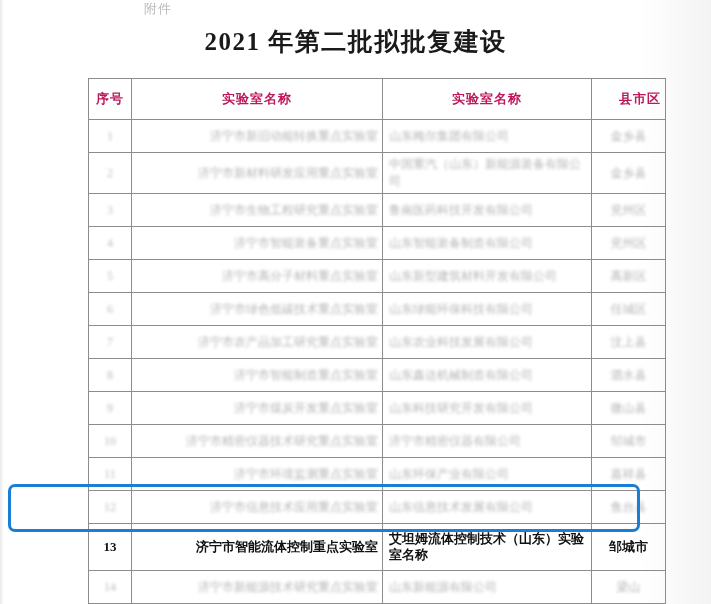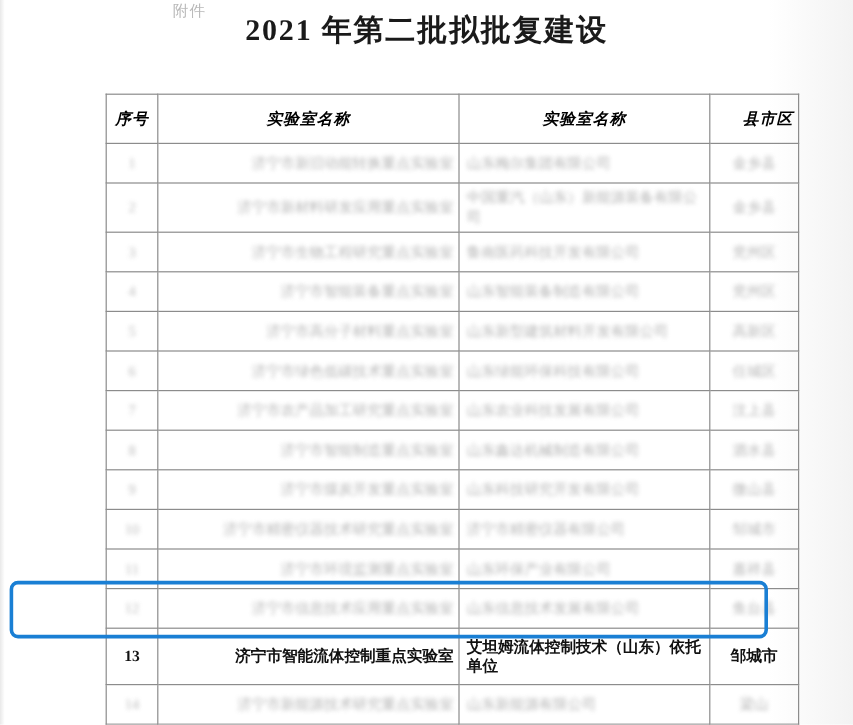--- a/index.html
+++ b/index.html
@@ -25,21 +25,21 @@
     top: 0px;
     left: 104px;
     font-size: 13px;
     color: #b9b9b9;
     letter-spacing: 1px;
     font-family: "Liberation Serif", serif;
     margin-left: 40px;
   }
   .doc-title {
     position: absolute;
-    top: 10px;
+    top: 26px;
     left: 0;
     width: 711px;
     text-align: center;
   }
   .doc-title .line {
     font-size: 25px;
     font-weight: bold;
     color: #1a1a1a;
     letter-spacing: 1.5px;
     line-height: 32px;
@@ -58,25 +58,24 @@
   }
   table.main td, table.main th {
     border: 1px solid #8c8c8c;
     padding: 3px 4px;
     vertical-align: middle;
     font-family: "Liberation Serif", serif;
   }
   thead th {
     font-size: 13px;
     font-weight: bold;
-    color: #000000;
+    color: #be185d;
     text-align: center;
     height: 34px;
     letter-spacing: 1px;
-    font-style: italic;
   }
   th.col-idx { width: 34px; }
   th.col-name { width: 242px; text-align: center; }
   th.col-org  { width: 200px; }
   th.col-area { width: 65px; text-align: right; }
   .idx-vert {
     display: inline-block;
     line-height: 13px;
     font-size: 13px;
   }
@@ -229,21 +228,21 @@
           </tr>
           <tr class="blurred">
             <td class="c-idx">12</td>
             <td class="c-name">济宁市信息技术应用重点实验室</td>
             <td class="c-org">山东信息技术发展有限公司</td>
             <td class="c-area">鱼台县</td>
           </tr>
           <tr class="highlight">
             <td class="c-idx">13</td>
             <td class="c-name">济宁市智能流体控制重点实验室</td>
-            <td class="c-org">艾坦姆流体控制技术（山东）依托单位</td>
+            <td class="c-org">艾坦姆流体控制技术（山东）实验室名称</td>
             <td class="c-area">邹城市</td>
           </tr>
           <tr class="blurred">
             <td class="c-idx">14</td>
             <td class="c-name">济宁市新能源技术研究重点实验室</td>
             <td class="c-org">山东新能源有限公司</td>
             <td class="c-area">梁山</td>
           </tr>
           <tr class="blurred">
             <td class="c-idx">15</td>

